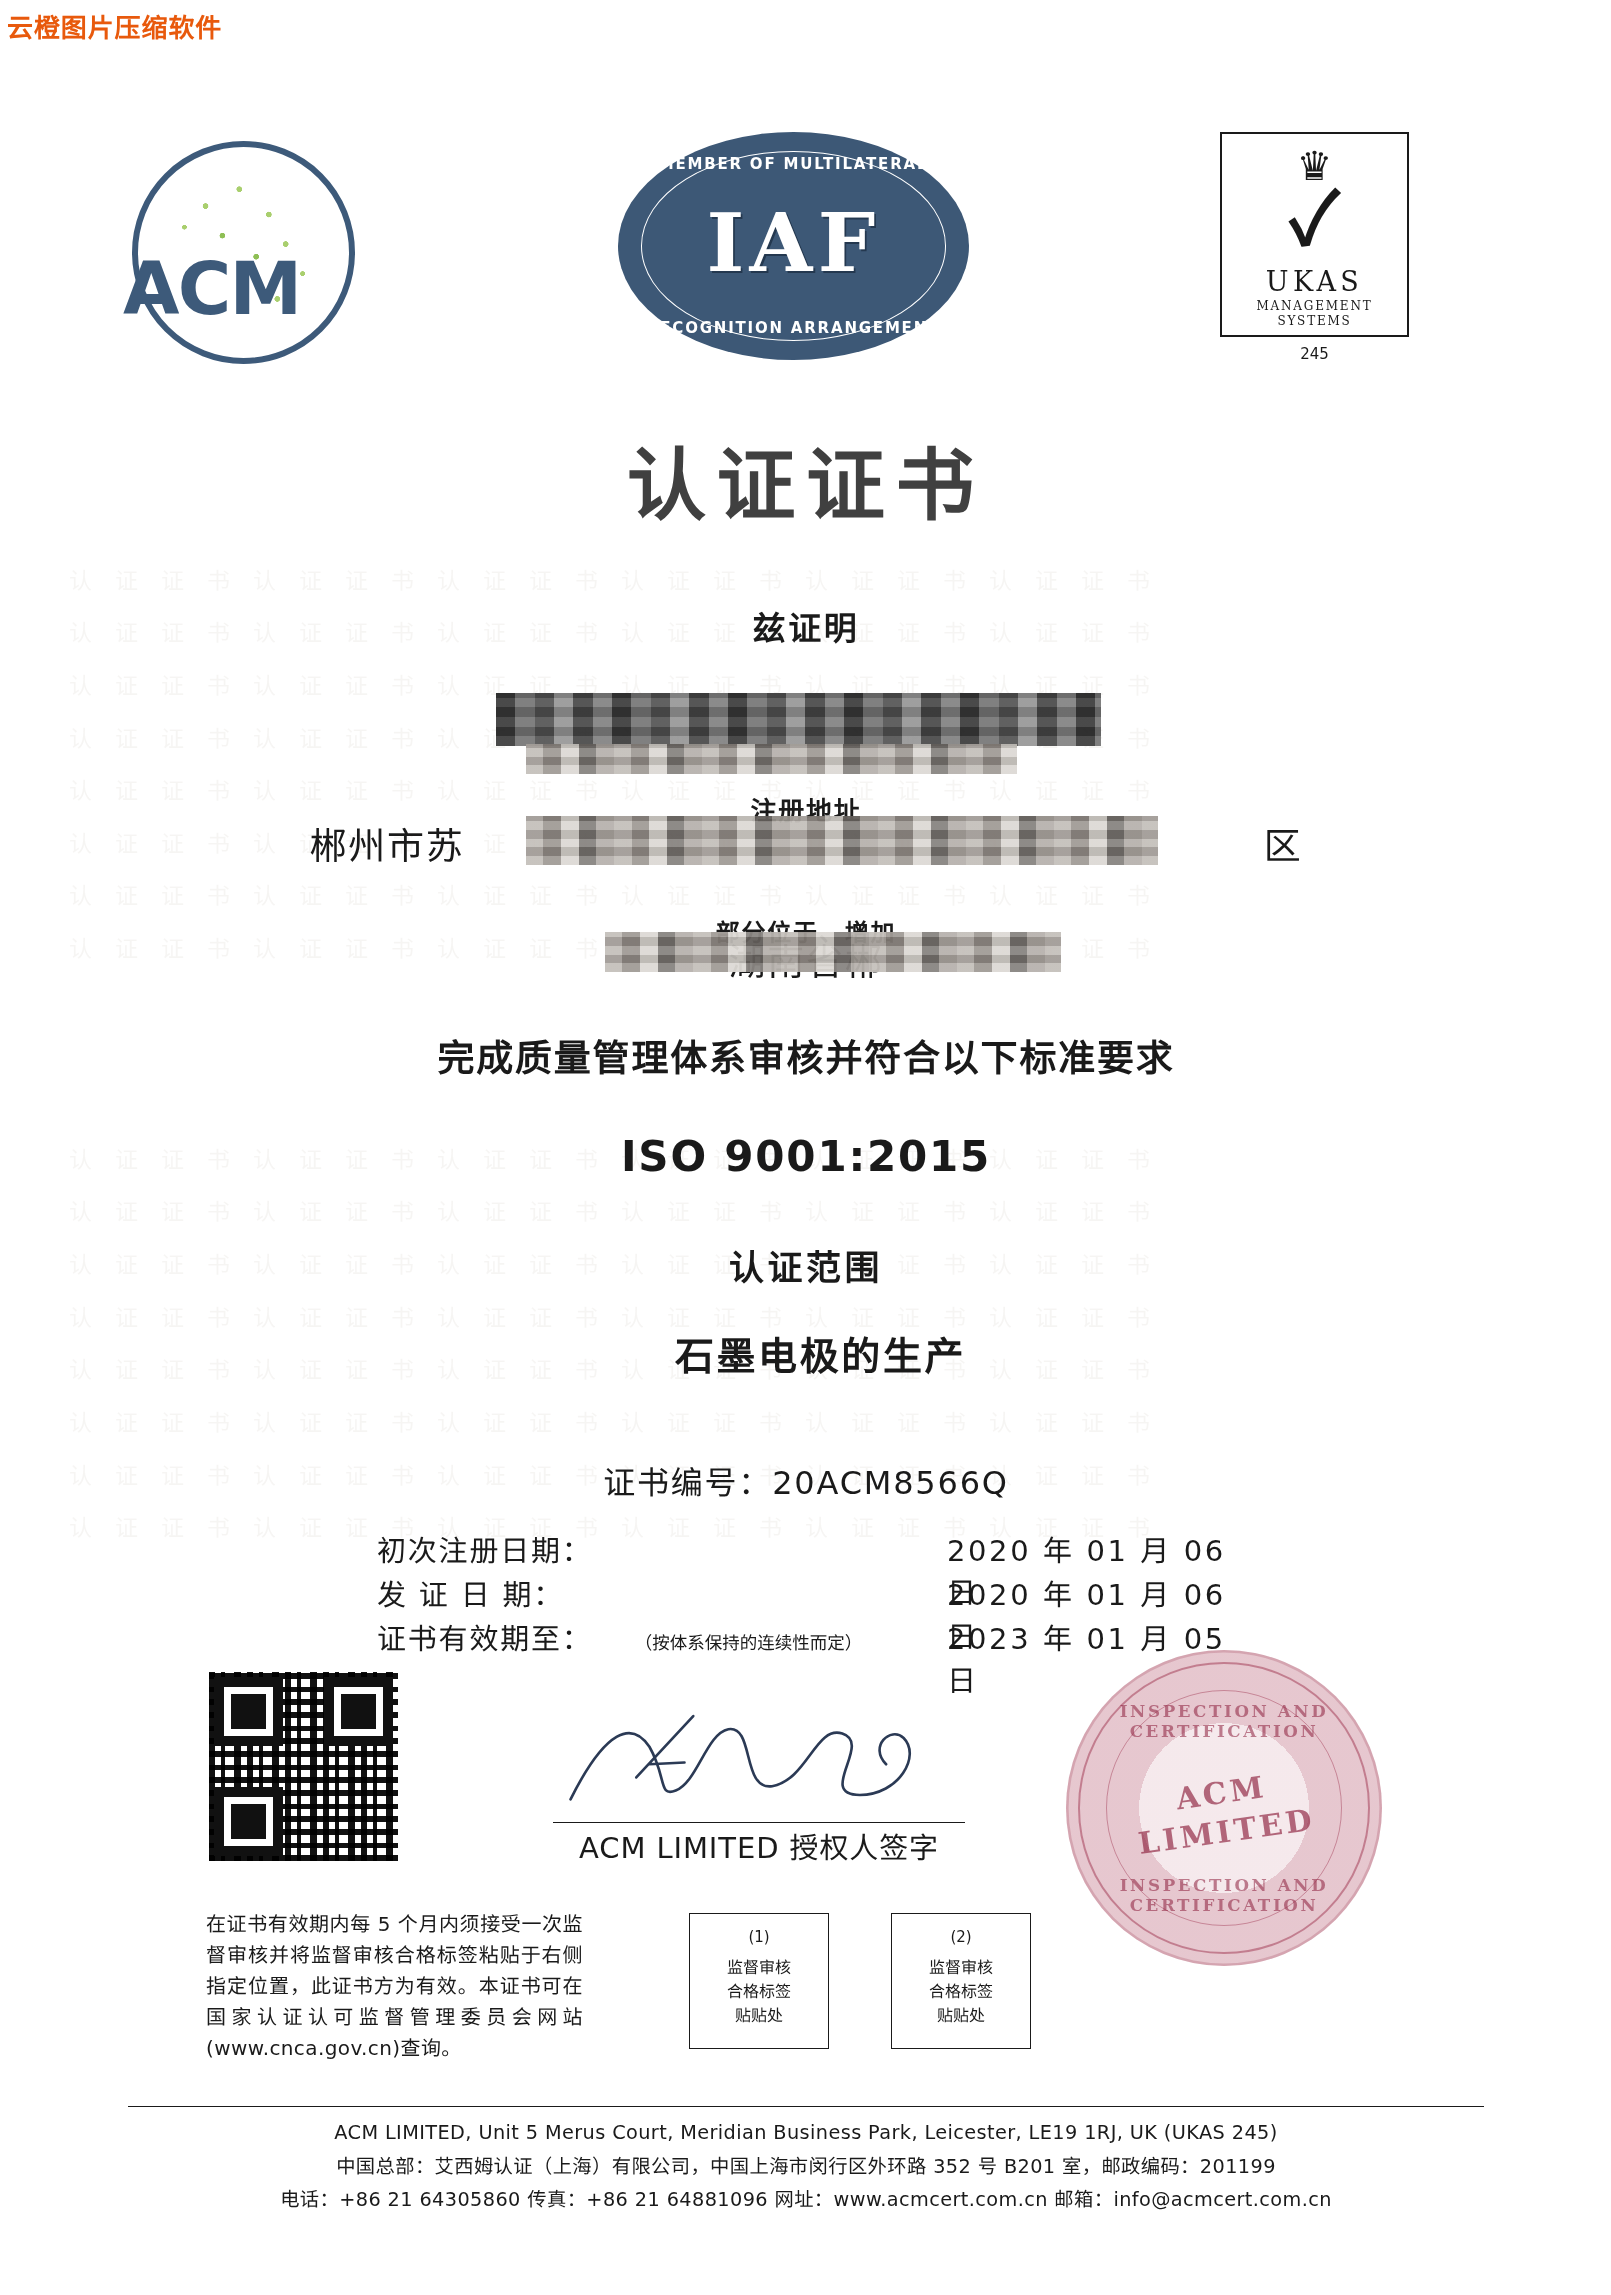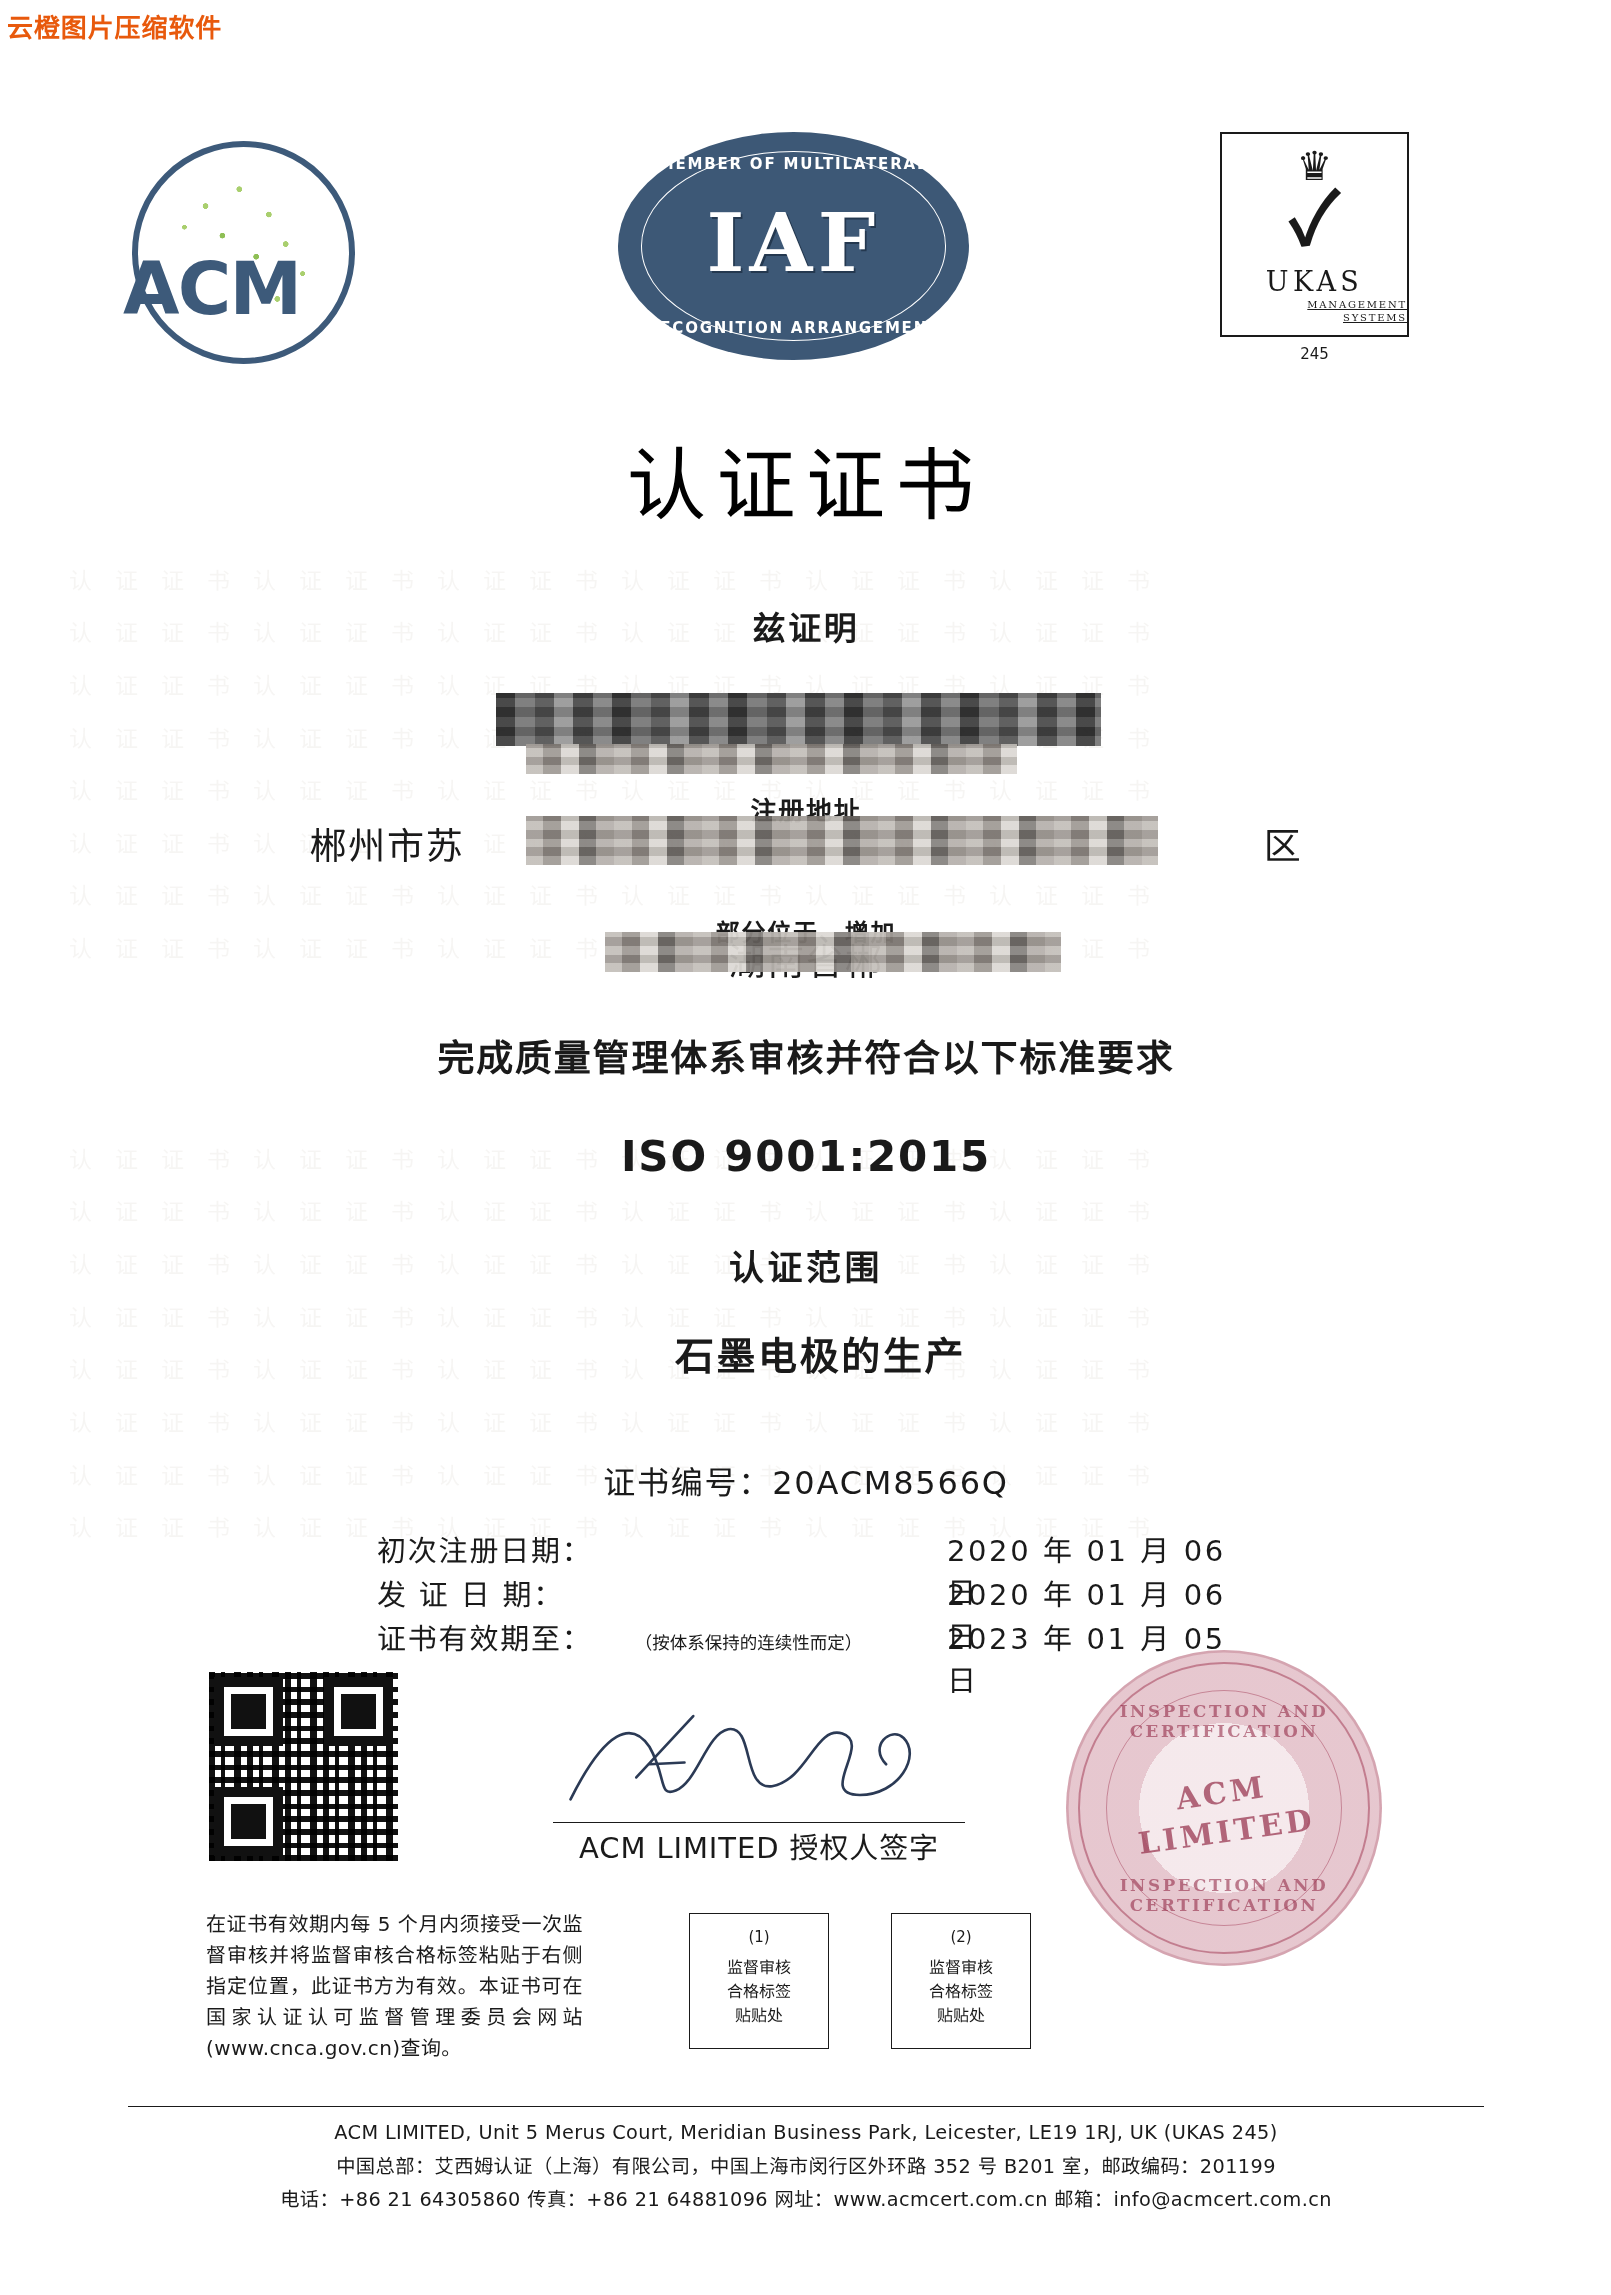--- a/index.html
+++ b/index.html
@@ -182,46 +182,45 @@
     text-align: center;
     font-size: 27px;
     letter-spacing: 4.4px;
     font-weight: 400;
     font-family: "DejaVu Serif", serif;
   }
   .ukas-sub {
     position: absolute;
     left: 0; right: 0;
     top: 165px;
-    text-align: right;
-    font-size: 10px;
+    text-align: center;
+    font-size: 12px;
     letter-spacing: 1.8px;
     line-height: 1.25;
     font-family: "DejaVu Serif", serif;
-    text-decoration: underline;
   }
   .ukas-num {
     position: absolute;
     left: 0; right: 0;
     bottom: 1.8px;
     text-align: center;
     font-size: 15px;
     font-family: "DejaVu Sans", sans-serif;
   }
 
   
   .cert-title {
     position: absolute;
     top: 421px;
     left: 0; right: 0;
     text-align: center;
     font-size: 79px;
-    font-weight: 400;
+    font-weight: 700;
     letter-spacing: 10.5px;
-    color: #000000;
+    color: #404040;
     font-family: "DejaVu Sans", sans-serif;
   }
   .centered {
     position: absolute;
     left: 0; right: 0;
     text-align: center;
   }
   .t-hereby {
     top: 602px;
     font-size: 33px;

